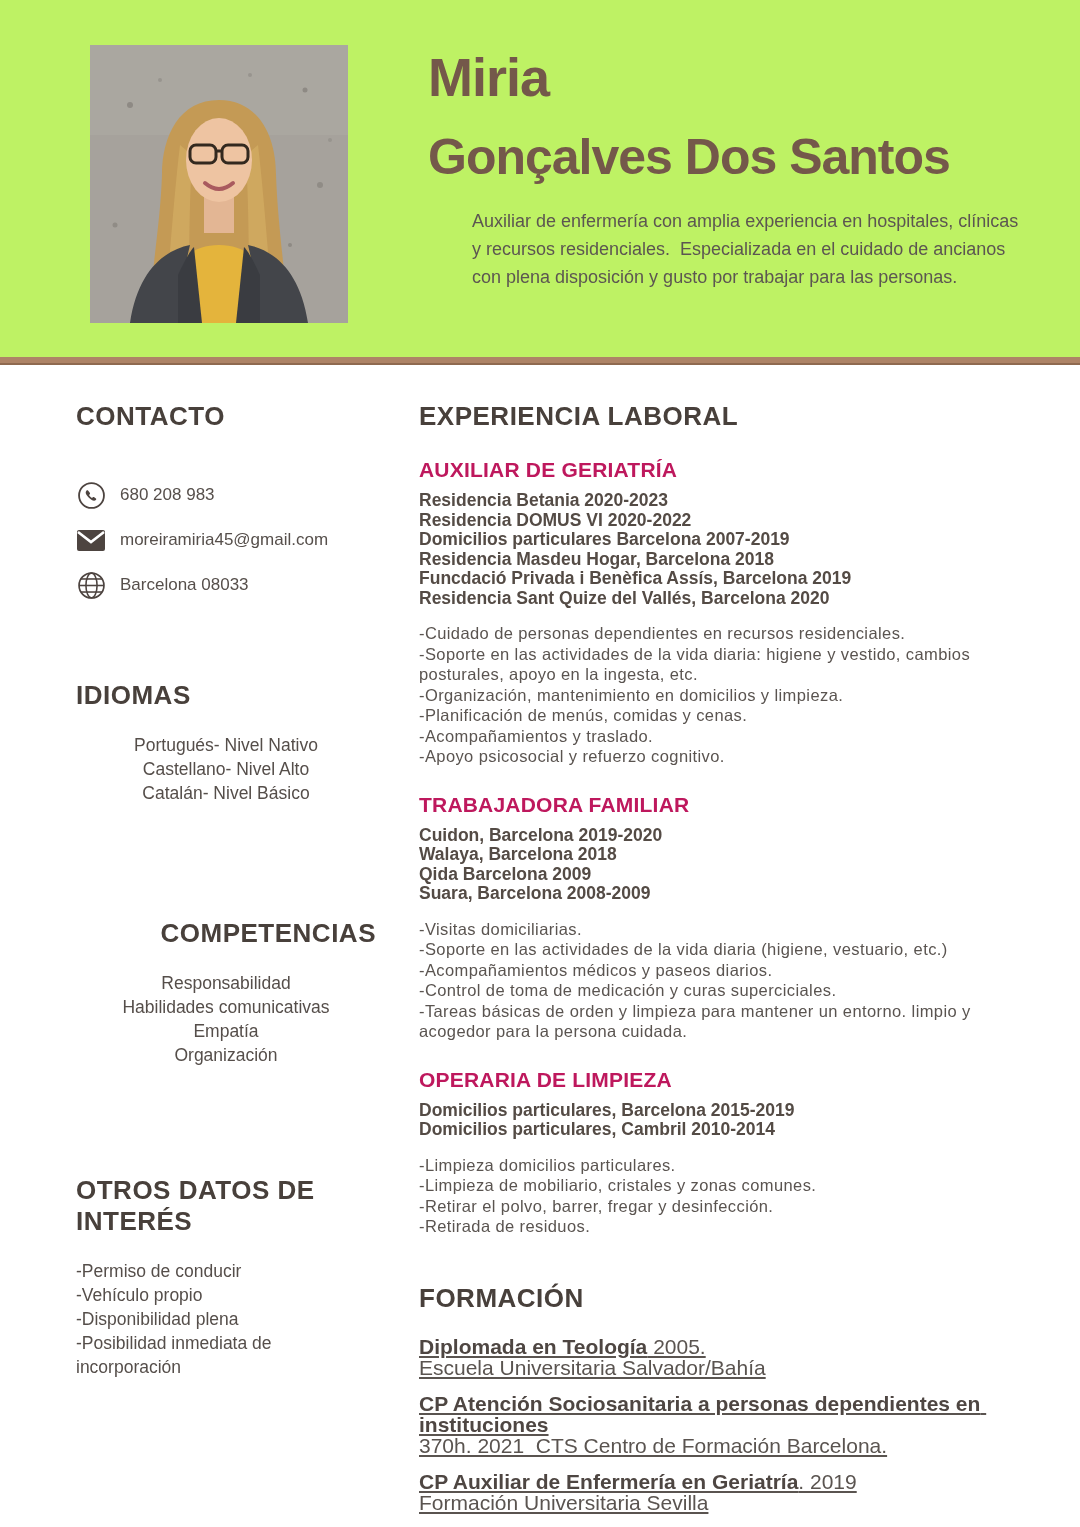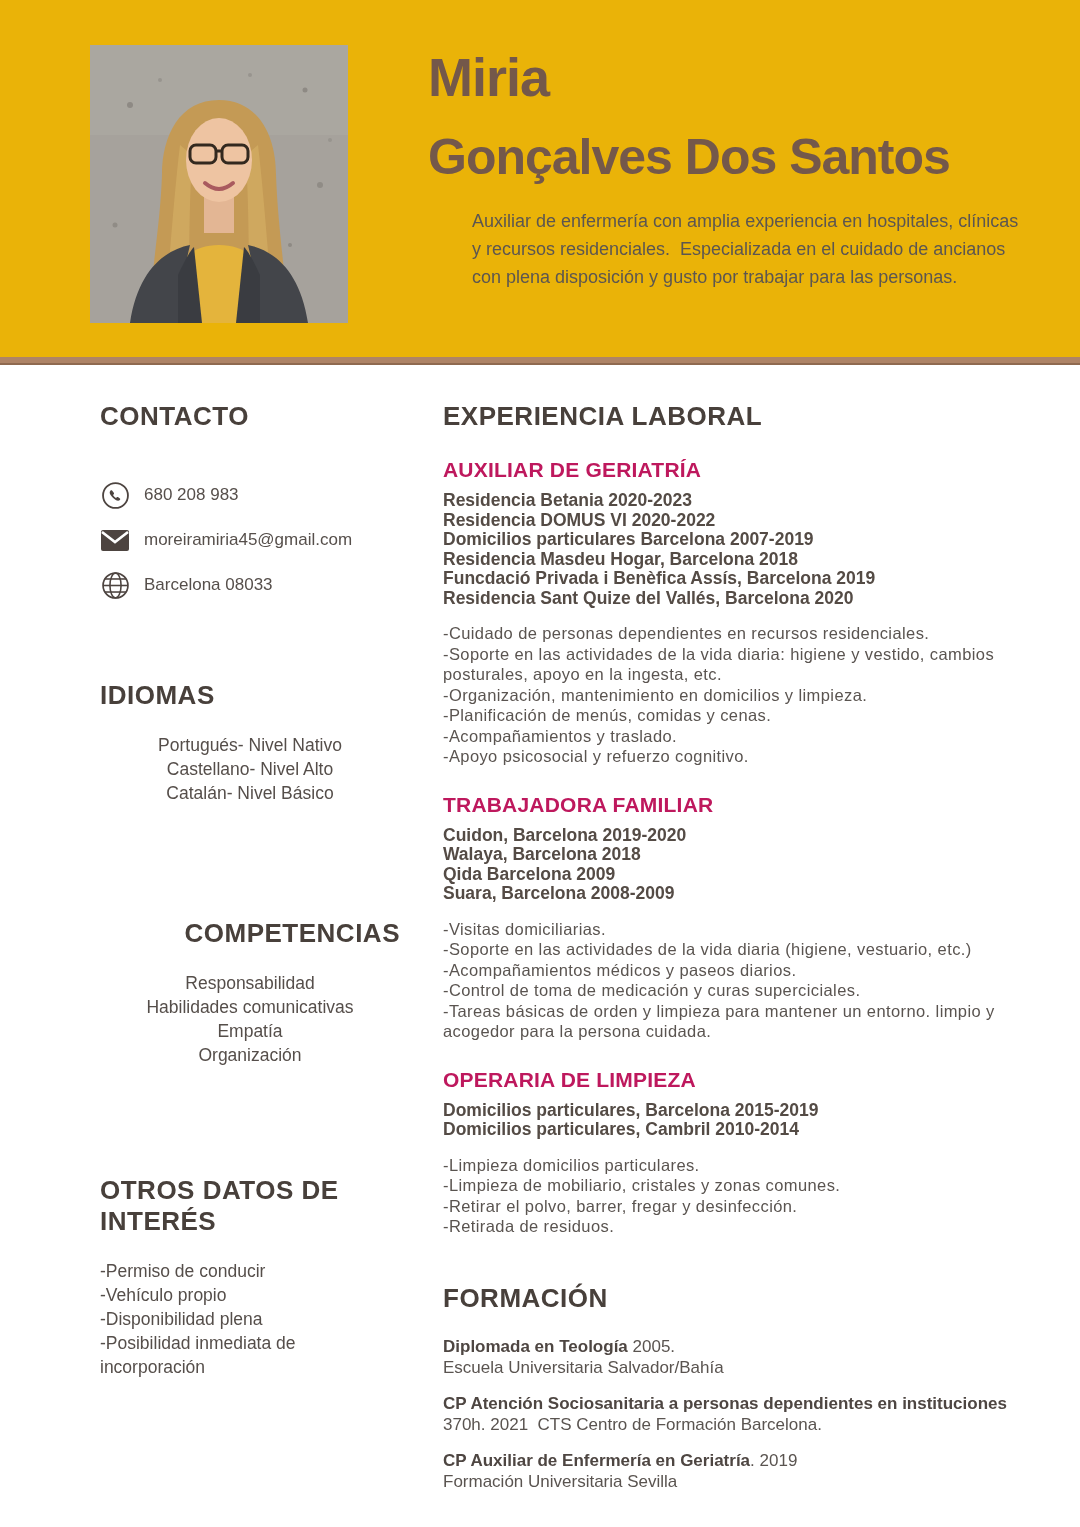--- a/index.html
+++ b/index.html
@@ -7,21 +7,21 @@
   body {
     width:1080px; height:1527px;
     background:#ffffff;
     font-family:"Liberation Sans","DejaVu Sans",sans-serif;
     color:#5a5450;
     overflow:hidden;
   }
   
   .header {
     height:357px;
-    background:#eab308;
+    background:#bef264;
     display:flex;
     padding:45px 60px 0 90px;
   }
   .divider {
     height:8px;
     background:#ae8467;
     border-bottom:2px solid #8f6a50;
   }
   .photo-frame {
     width:258px; height:278px;
@@ -40,21 +40,21 @@
   .summary {
     margin-top:26px;
     font-size:18px; line-height:1.55; color:#5c5651;
     max-width:600px;
     white-space:pre-wrap;
     margin-left:44px;
   }
   
   .content {
     display:flex;
-    padding:36px 58px 0 100px;
+    padding:36px 58px 0 76px;
   }
   .col-left  { width:300px; flex:0 0 300px; }
   .col-right { flex:1; margin-left:43px; }
 
   h2.section {
     font-size:26px; font-weight:700; color:#48403b;
     letter-spacing:0.5px;
   }
   
   .contact-rows { margin-top:48px; }
@@ -74,21 +74,21 @@
     margin-bottom:9px; letter-spacing:0.2px;
   }
   .places { font-size:17.5px; font-weight:700; color:#544b45; line-height:19.5px; margin-bottom:15px; }
   .places div { white-space:pre-wrap; }
   .duties { font-size:16.5px; color:#5a5450; line-height:20.5px; letter-spacing:0.4px; margin-bottom:24px; }
   .duties div { white-space:pre-wrap; }
   .job2 .role, .job3 .role { margin-top:26px; }
 
   .formacion-title { margin-top:46px; }
   .edu { margin-top:22px; }
-  .edu-entry { margin-bottom:15px; font-size:17px; line-height:21px; color:#5a5450; white-space:pre-wrap; }
+  .edu-entry { margin-bottom:15px; font-size:21px; line-height:21px; color:#5a5450; white-space:pre-wrap;text-decoration:underline; }
   .edu-entry b { font-weight:700; color:#4e4642; }
   svg .stroke { stroke:#4d4440; fill:none; }
 </style>
 </head>
 <body>
 
 <div class="header">
   <div class="photo-frame">
     <svg width="258" height="278" viewBox="0 0 258 278">
 

